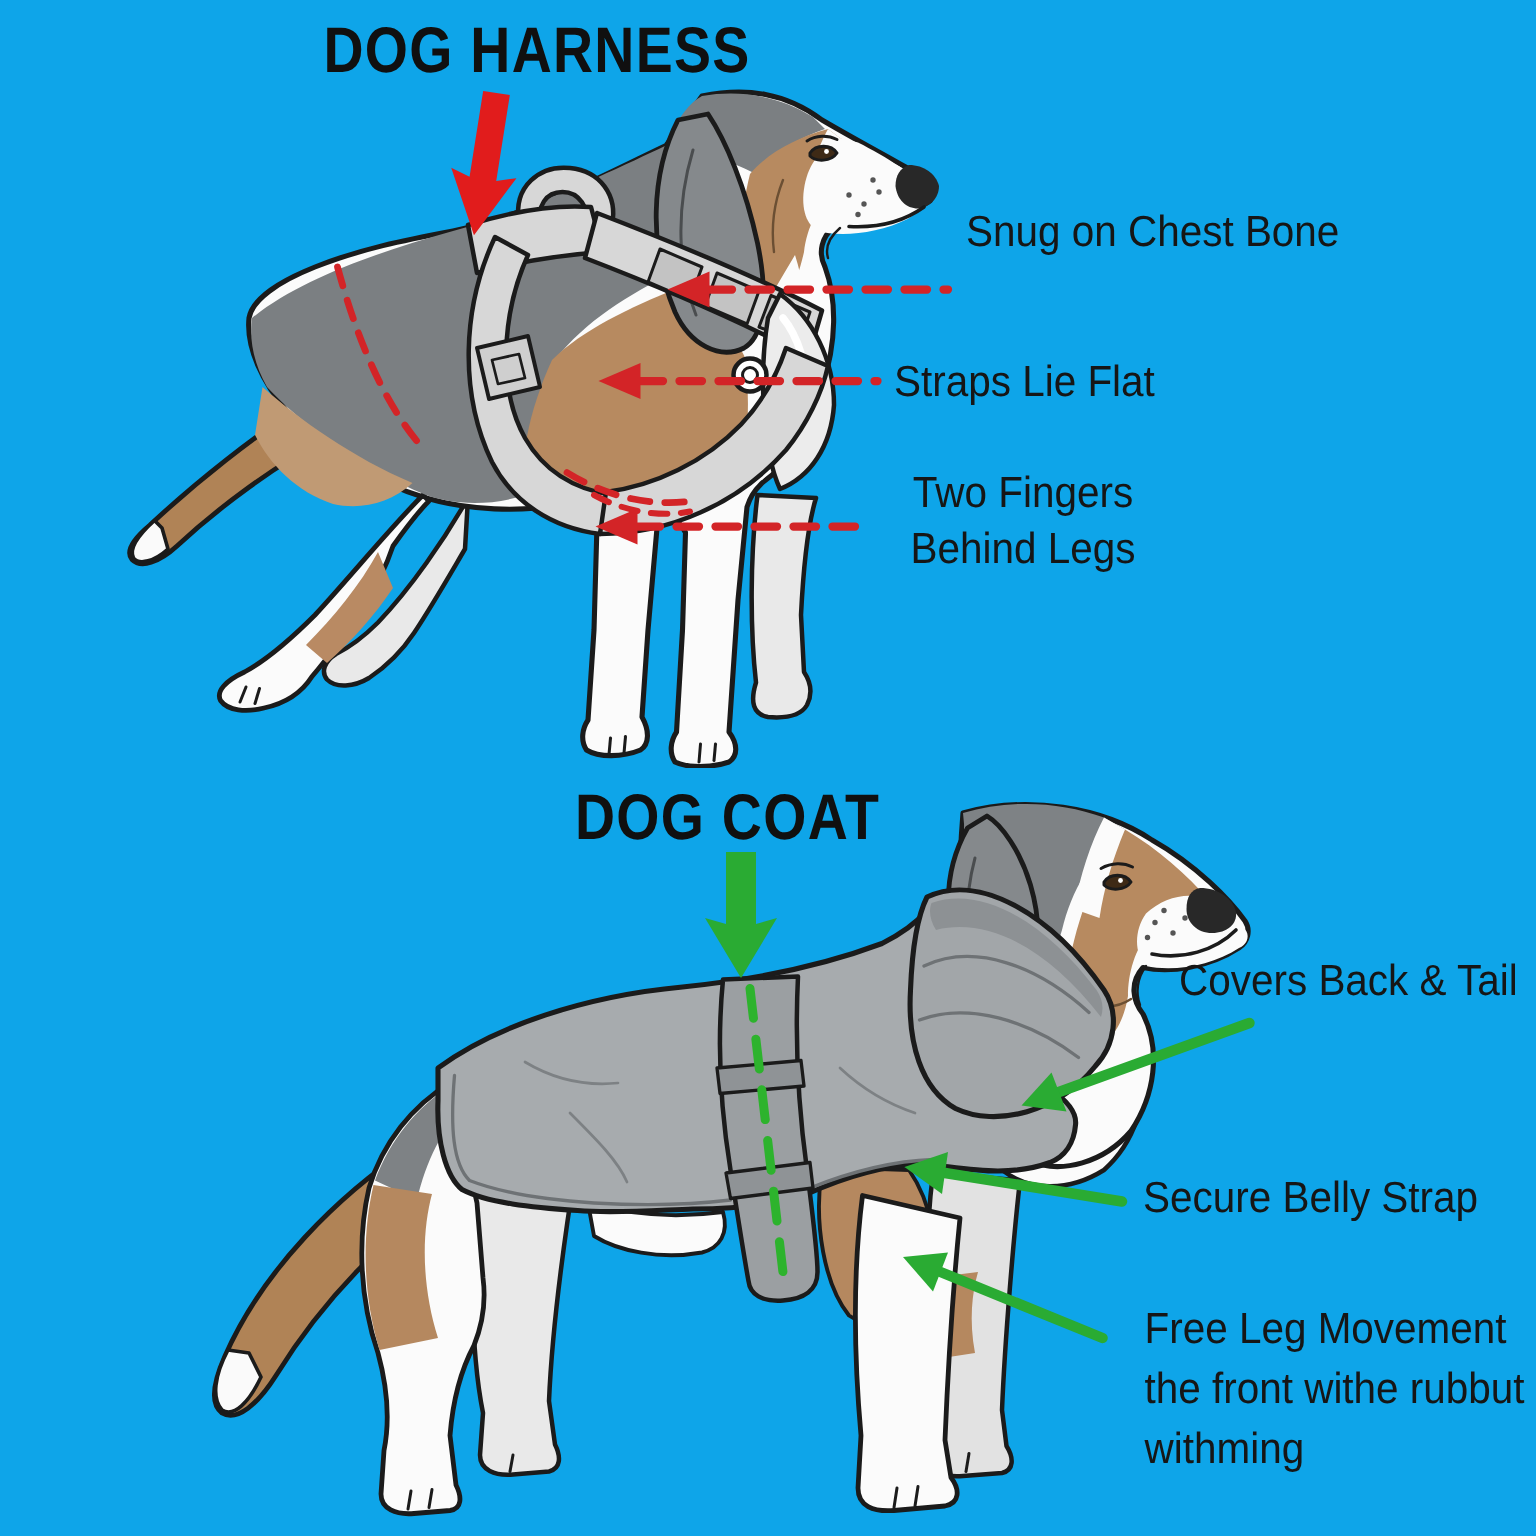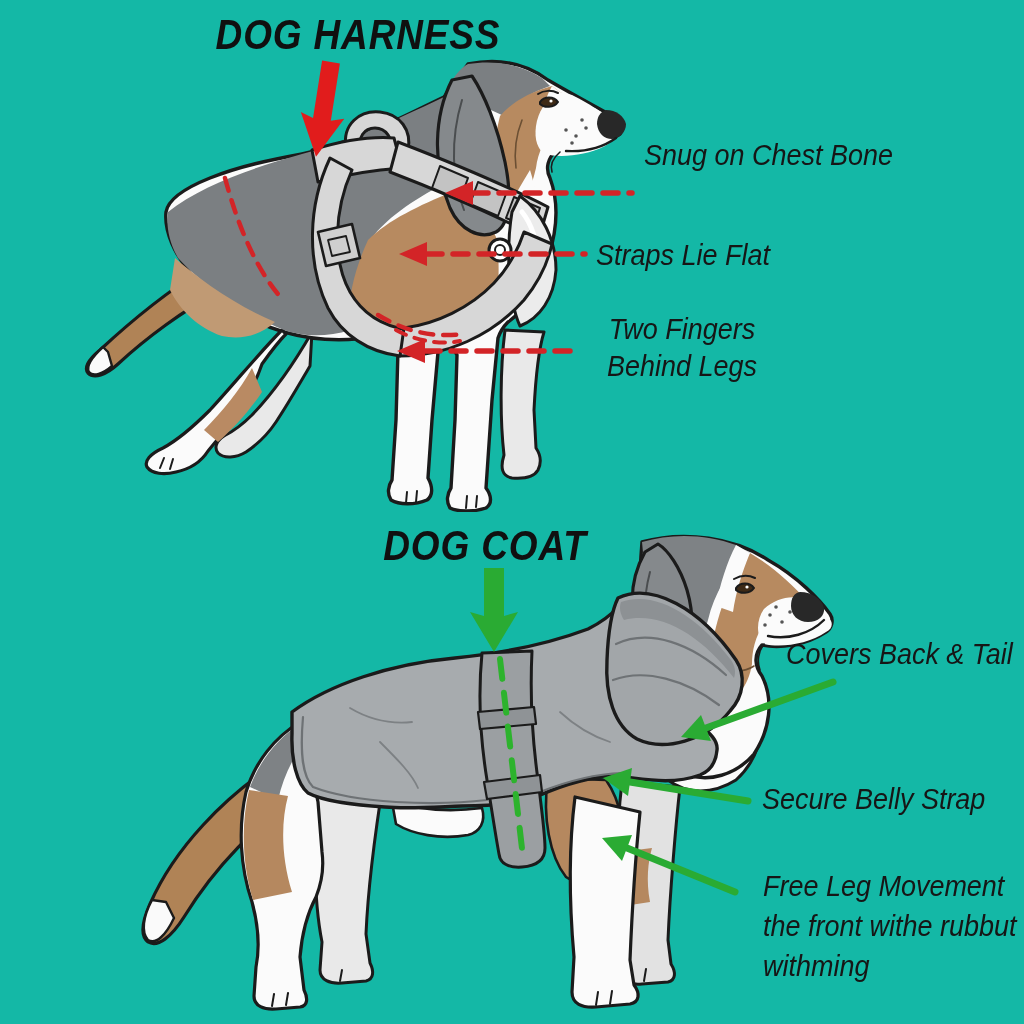--- a/index.html
+++ b/index.html
@@ -1,17 +1,17 @@
 <!DOCTYPE html>
 <html><head>
 <meta charset="utf-8">
 <style>
   html,body{margin:0;padding:0;background:#fff;}
-  .page{position:relative;width:1024px;height:1024px;background:#14b8a6;overflow:hidden;
-        font-family:"Liberation Sans",sans-serif;font-style:italic;}
+  .page{position:relative;width:1024px;height:1024px;background:#0ea5e9;overflow:hidden;
+        font-family:"Liberation Sans",sans-serif;}
   .illo{position:absolute;left:0;}
   .title{position:absolute;font-weight:700;font-size:43px;color:#101010;letter-spacing:1px;
          transform:scaleX(.86);transform-origin:50% 0;text-align:center;z-index:5;}
   .label{position:absolute;font-weight:400;font-size:29px;color:#161616;line-height:37px;
          transform:scaleX(.93);transform-origin:0 0;white-space:nowrap;z-index:5;}
   .label .ln{display:block;}
   .t-harness{left:148px;top:10px;width:420px;}
   .t-coat{left:320px;top:521px;width:330px;}
   .l-h1{left:644px;top:137px;}
   .l-h2{left:596px;top:237px;}

